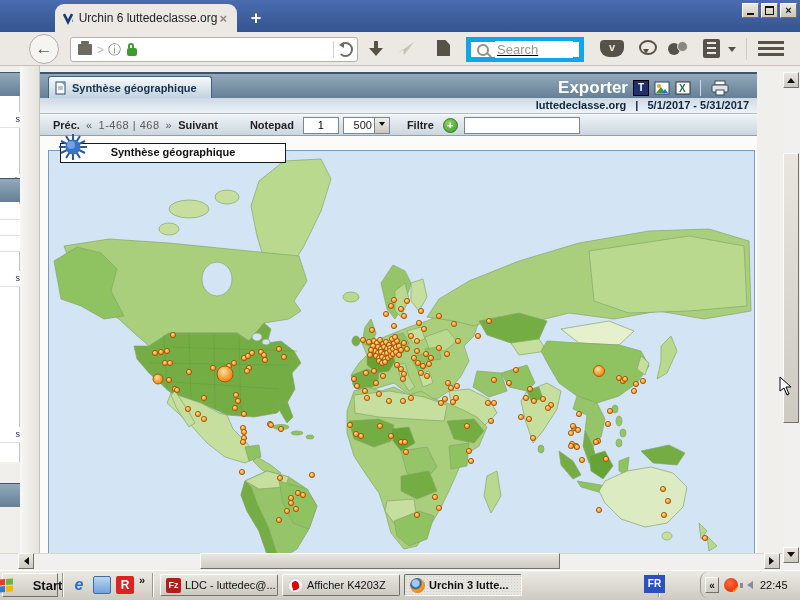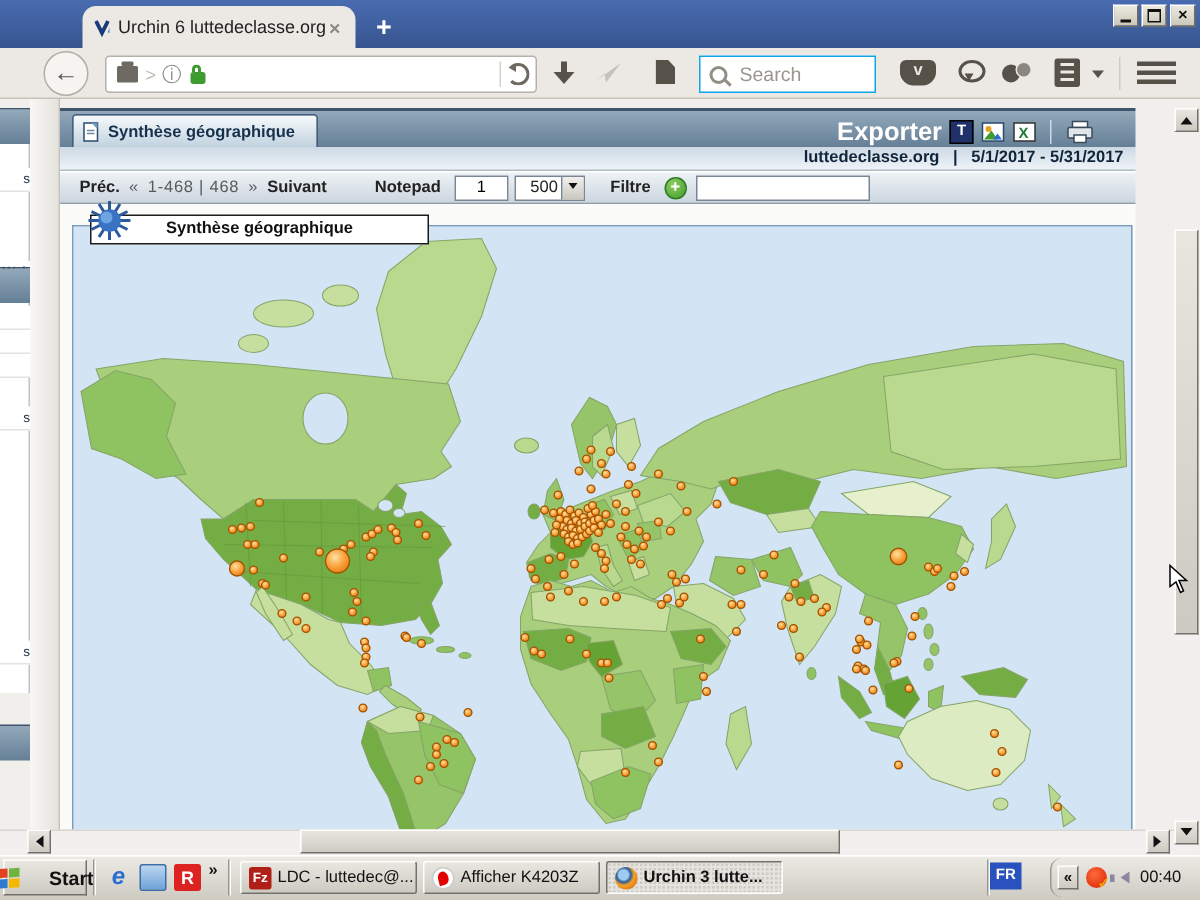--- a/index.html
+++ b/index.html
@@ -40,22 +40,22 @@
   .url-input{flex:1;border:none;outline:none;font-size:12px;color:#333;background:transparent;min-width:10px;}
   .url-sep{width:1px;height:17px;background:#d6d2ca;margin:0 4px;}
   .reload-ic{width:11px;height:11px;border:2px solid #6e6a62;border-radius:50%;border-left-color:transparent;position:relative;}
   .reload-ic::after{content:'';position:absolute;left:-4px;top:-2px;border:3px solid transparent;border-right:5px solid #6e6a62;}
   .dl-ic{left:369px;top:41px;width:14px;height:16px;}
   .dl-ic .stem{position:absolute;left:5px;top:0;width:4px;height:8px;background:#56524a;}
   .dl-ic .head{position:absolute;left:0;top:7px;border:7px solid transparent;border-top:8px solid #56524a;}
   .fwd-ic{left:396px;top:40px;}
   .pg-ic{left:437px;top:40px;width:13px;height:16px;background:#56524a;
          clip-path:polygon(0 0,65% 0,100% 30%,100% 100%,0 100%);}
-  .searchbox{left:466px;top:37px;width:118px;height:25px;background:#fff;border:1px solid #0ea5e9;
-             box-sizing:border-box;display:flex;align-items:center;padding:0 6px;}
+  .searchbox{left:466px;top:37px;width:118px;height:25px;background:#fff;border:5px solid #0ea5e9;
+             box-sizing:border-box;display:flex;align-items:center;padding:0 6px;text-decoration:underline;}
   .mag{width:8px;height:8px;border:2px solid #928e86;border-radius:50%;position:relative;flex:none;}
   .mag::after{content:'';position:absolute;width:6px;height:2px;background:#928e86;transform:rotate(45deg);right:-5px;bottom:-2px;}
   .search-input{flex:1;border:none;outline:none;font-size:13px;color:#444;margin-left:6px;width:70px;}
   .search-input::placeholder{color:#9a968e;}
   .pocket-ic{left:600px;top:40px;width:24px;height:17px;background:#56524a;border-radius:4px 4px 9px 9px;
              color:#ece9e4;text-align:center;font-size:11px;line-height:14px;font-weight:bold;}
   .bubble-ic{left:639px;top:40px;width:18px;height:15px;border:2px solid #56524a;border-radius:50%;box-sizing:border-box;}
   .bubble-ic::after{content:'';position:absolute;left:2px;bottom:-4px;border:3px solid transparent;border-top:5px solid #56524a;}
   .acct-ic .c1{position:absolute;left:0;top:2px;width:12px;height:12px;border-radius:50%;background:#56524a;}
   .acct-ic .c2{position:absolute;left:9px;top:0;width:9px;height:9px;border-radius:50%;background:#8a8680;border:1px solid #ece9e4;}
@@ -140,21 +140,21 @@
                    background-image:radial-gradient(#cfccc5 1px,transparent 1px);background-size:3px 3px;font-weight:bold;}
   .tk-ic{width:15px;height:15px;flex:none;border-radius:2px;}
   .ic-fz{background:#b02018;color:#fff;font-size:9px;font-weight:bold;text-align:center;line-height:15px;border-radius:2px;}
   .ic-vf{background:#fff;border:1px solid #ccc;border-radius:50%;box-sizing:border-box;position:relative;}
   .ic-vf::after{content:'';position:absolute;left:3px;top:2px;width:7px;height:9px;background:#e30000;
                 border-radius:50% 50% 50% 0;transform:rotate(-15deg);}
   .ic-ff{border-radius:50%;background:radial-gradient(circle at 38% 35%,#9ecbf0 0 24%,#2a5a9a 36%,#f4a224 52%,#e07812 78%,#b4500e 100%);}
   .ic-np{background:linear-gradient(#eef4fa,#b8d2ea);border:1px solid #5a7a9a;box-sizing:border-box;position:relative;}
   .ic-np::after{content:'';position:absolute;left:2px;top:3px;width:9px;height:1px;background:#7a9aba;
                 box-shadow:0 3px 0 #7a9aba,0 6px 0 #7a9aba;}
-  .lang{top:575px;left:660px;width:21px;height:18px;background:#2a52be;color:#fff;font-size:10px;font-weight:bold;
+  .lang{top:575px;left:644px;width:21px;height:18px;background:#2a52be;color:#fff;font-size:10px;font-weight:bold;
         text-align:center;line-height:18px;}
   .tray{left:700px;top:572px;width:100px;height:26px;border-left:1px solid #9a978f;border-radius:8px 0 0 8px;
         display:flex;align-items:center;gap:5px;padding-left:4px;box-sizing:border-box;}
   .tray-collapse{width:14px;height:16px;font-size:10px;font-weight:bold;text-align:center;line-height:15px;color:#111;}
   .ic-vfm{width:14px;height:14px;border-radius:50%;background:radial-gradient(circle at 40% 35%,#ff6a3a,#d81e00);position:relative;}
   .ic-vfm::after{content:'✓';position:absolute;right:-2px;bottom:-3px;color:#f5a300;font-size:10px;font-weight:bold;}
   .spk{width:0;height:0;border:4px solid transparent;border-right:6px solid #8a88a0;position:relative;}
   .spk::before{content:'';position:absolute;left:-7px;top:-2px;width:3px;height:5px;background:#8a88a0;}
   .clock{font-size:11px;color:#111;margin-left:2px;}
 
@@ -699,16 +699,16 @@
     <span class="tk-ic ic-ff"></span>
     <span>Urchin 3 lutte...</span>
   </div>
 
   <div class="abs tb-sep" style="left:658px;"></div>
   <div class="abs lang">FR</div>
   <div class="abs tray">
     <span class="tray-collapse raised">«</span>
     <span class="ic-vfm"></span>
     <span class="spk"></span>
-    <span class="clock">00:40</span>
+    <span class="clock">22:45</span>
   </div>
 
 </div>
 
 </body></html>

